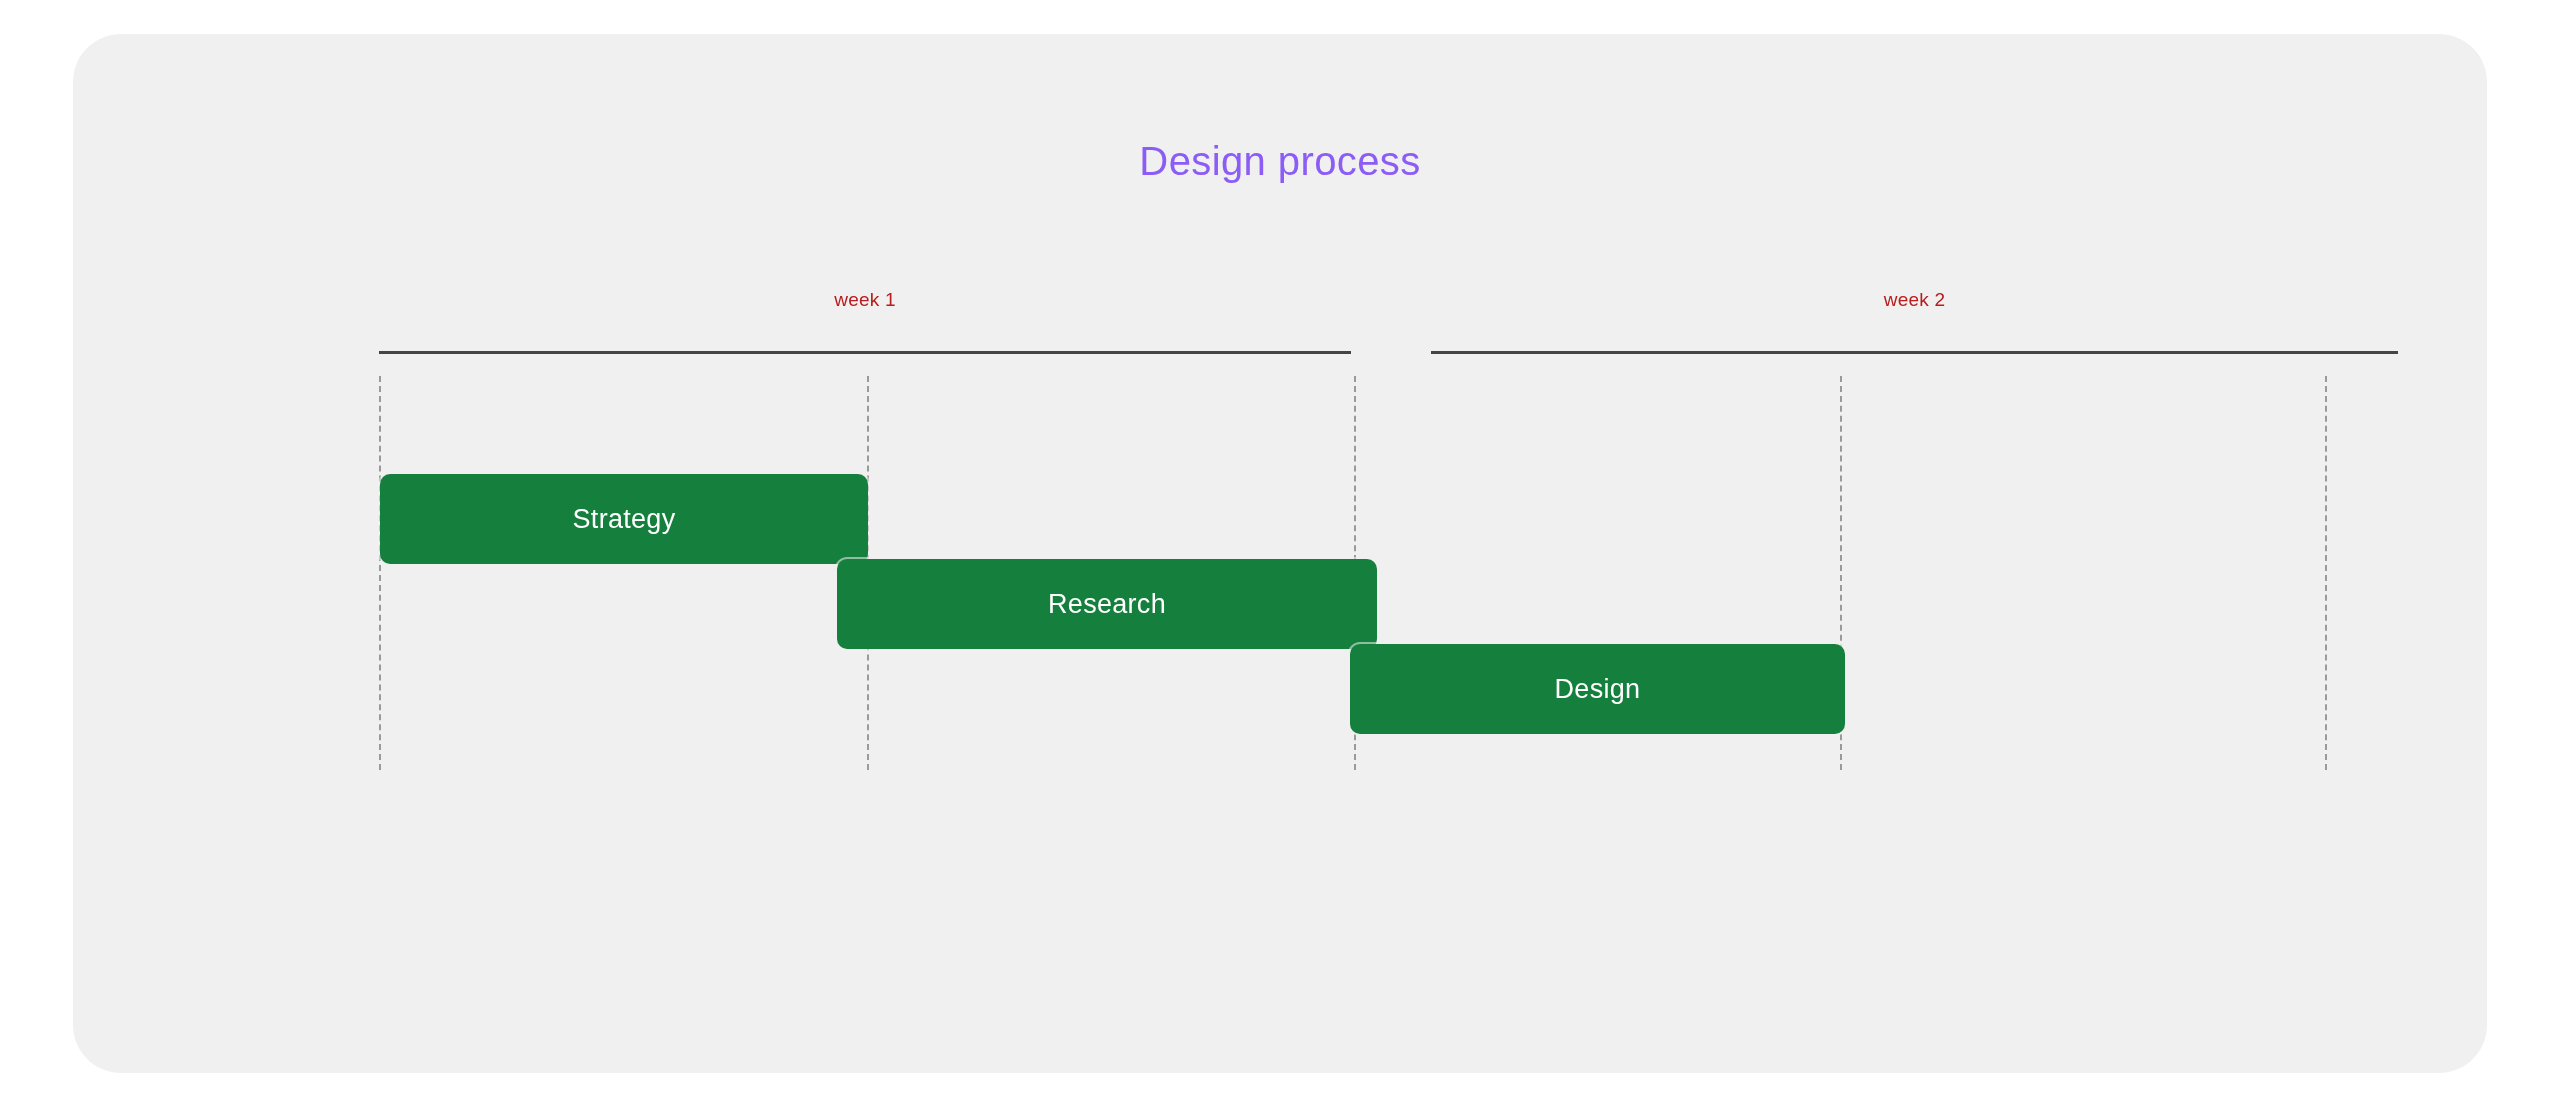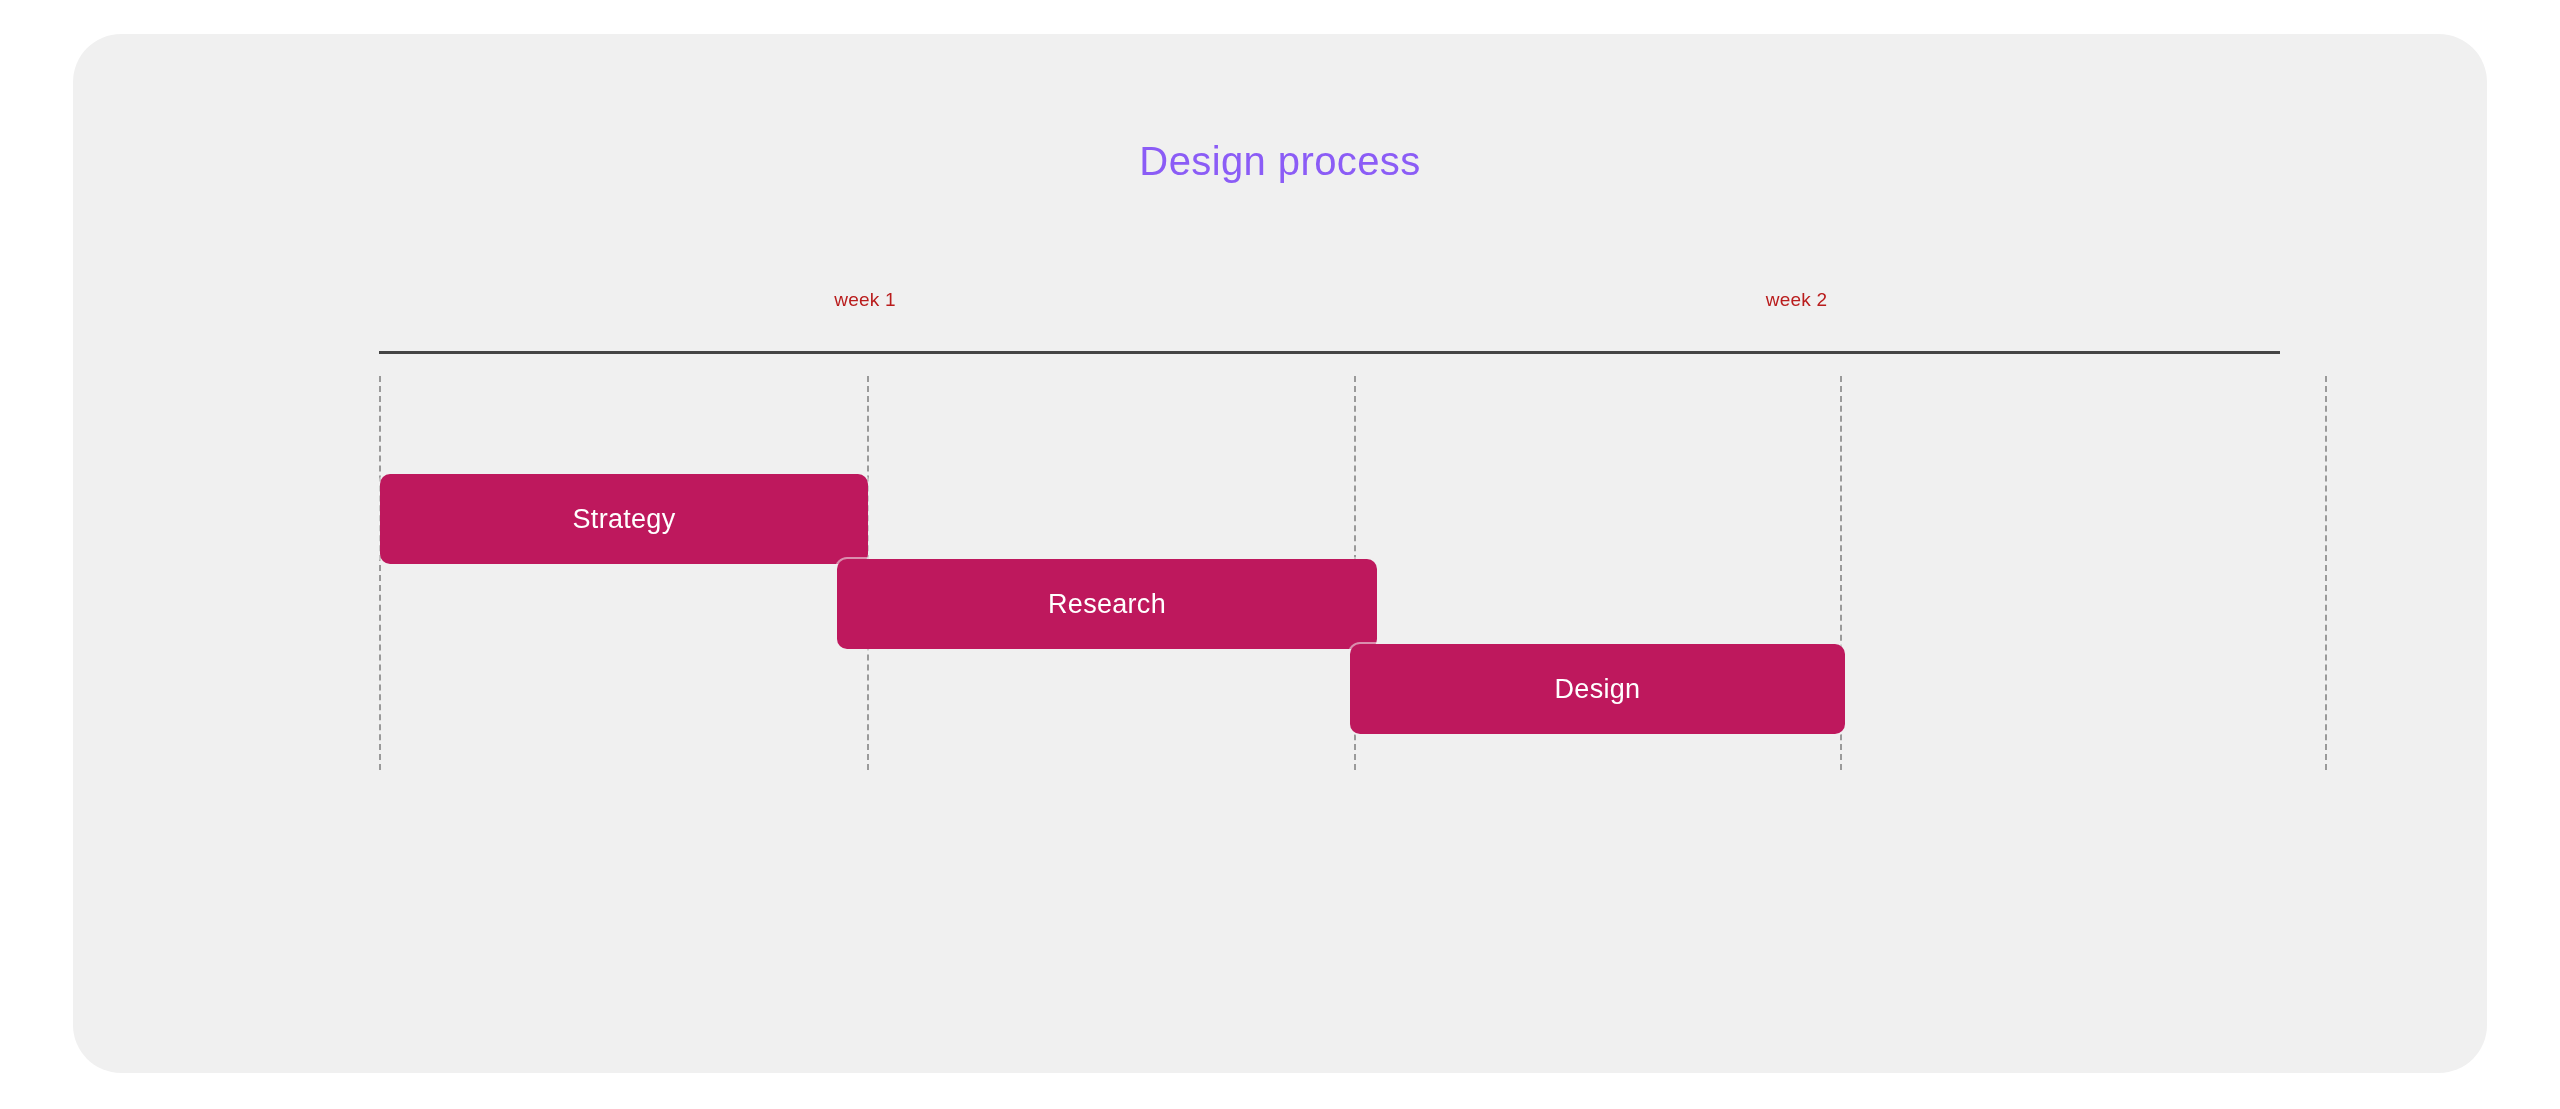--- a/index.html
+++ b/index.html
@@ -84,21 +84,21 @@
     top: 342px;
     width: 0;
     height: 394px;
     border-left: 2px dashed #9a9a9a;
   }
 
   
   .bar {
     position: absolute;
     height: 90px;
-    background: #be185d;
+    background: #15803d;
     border-radius: 10px;
     display: flex;
     align-items: center;
     justify-content: center;
     box-sizing: border-box;
     box-shadow: 0 0 0 2px rgba(240,240,240,0.55);
   }
   .bar-label {
     color: #ffffff;
     font-size: 27px;
@@ -115,21 +115,21 @@
 
   <div class="chart-title">Design process</div>
 
   <div class="gantt">
 
     <div class="week-header" style="left:306px; width:972px;">
       <div class="week-label">week 1</div>
       <div class="week-rule"></div>
     </div>
 
-    <div class="week-header" style="left:1240px; width:967px;">
+    <div class="week-header" style="left:1358px; width:967px;">
       <div class="week-label">week 2</div>
       <div class="week-rule"></div>
     </div>
 
     <div class="gridline" style="left:306px;"></div>
     <div class="gridline" style="left:794px;"></div>
     <div class="gridline" style="left:1281px;"></div>
     <div class="gridline" style="left:1767px;"></div>
     <div class="gridline" style="left:2252px;"></div>
 

